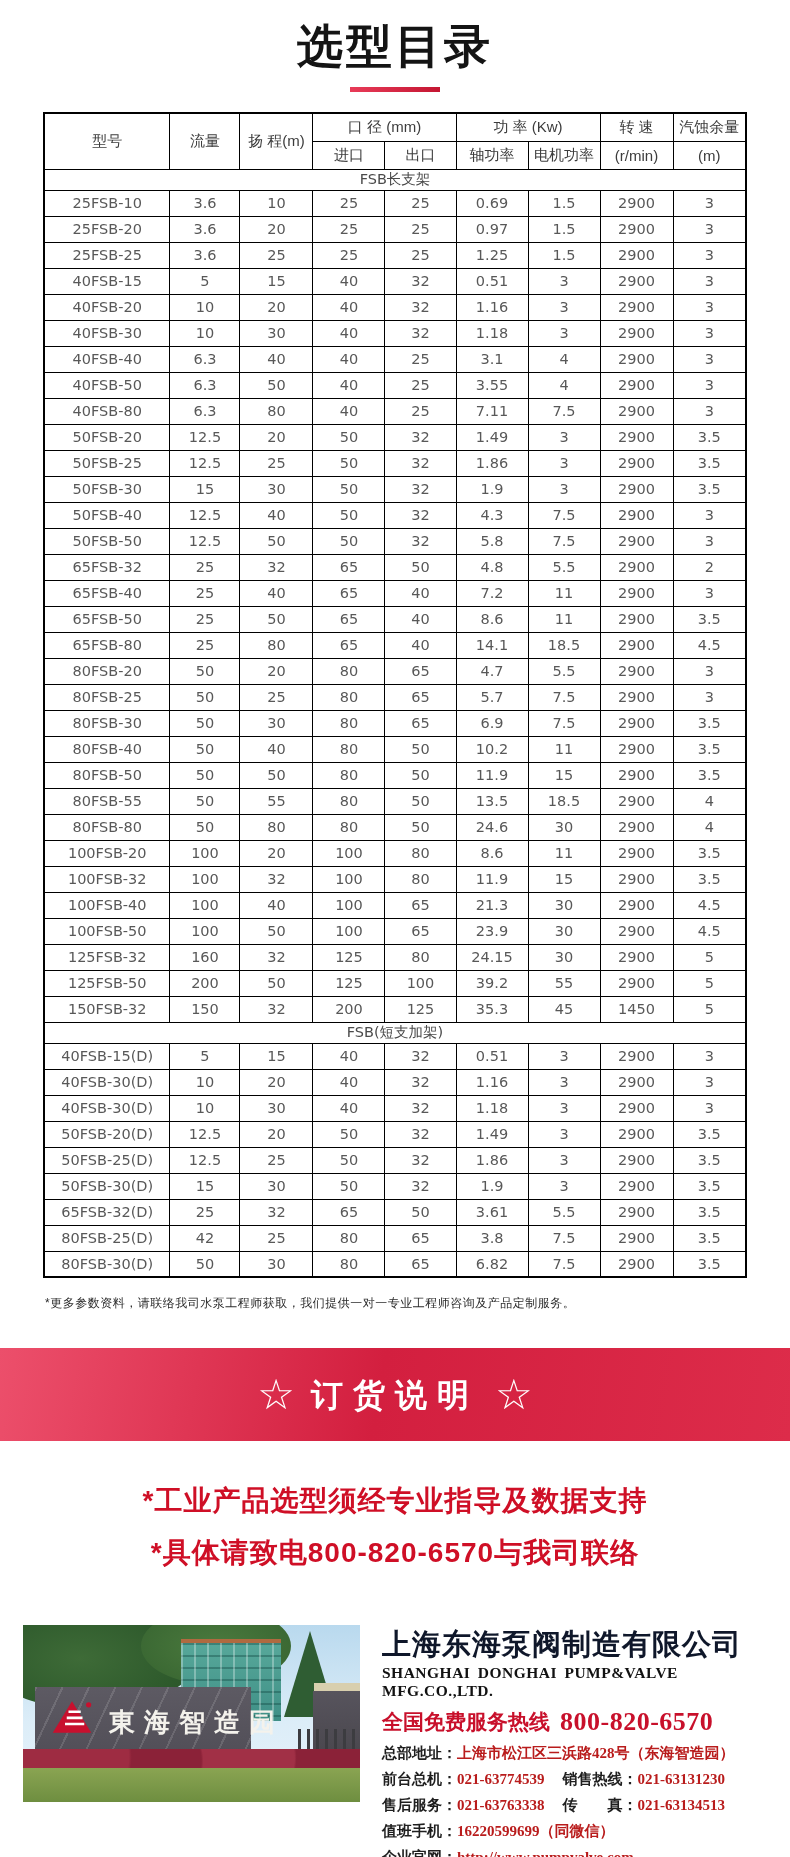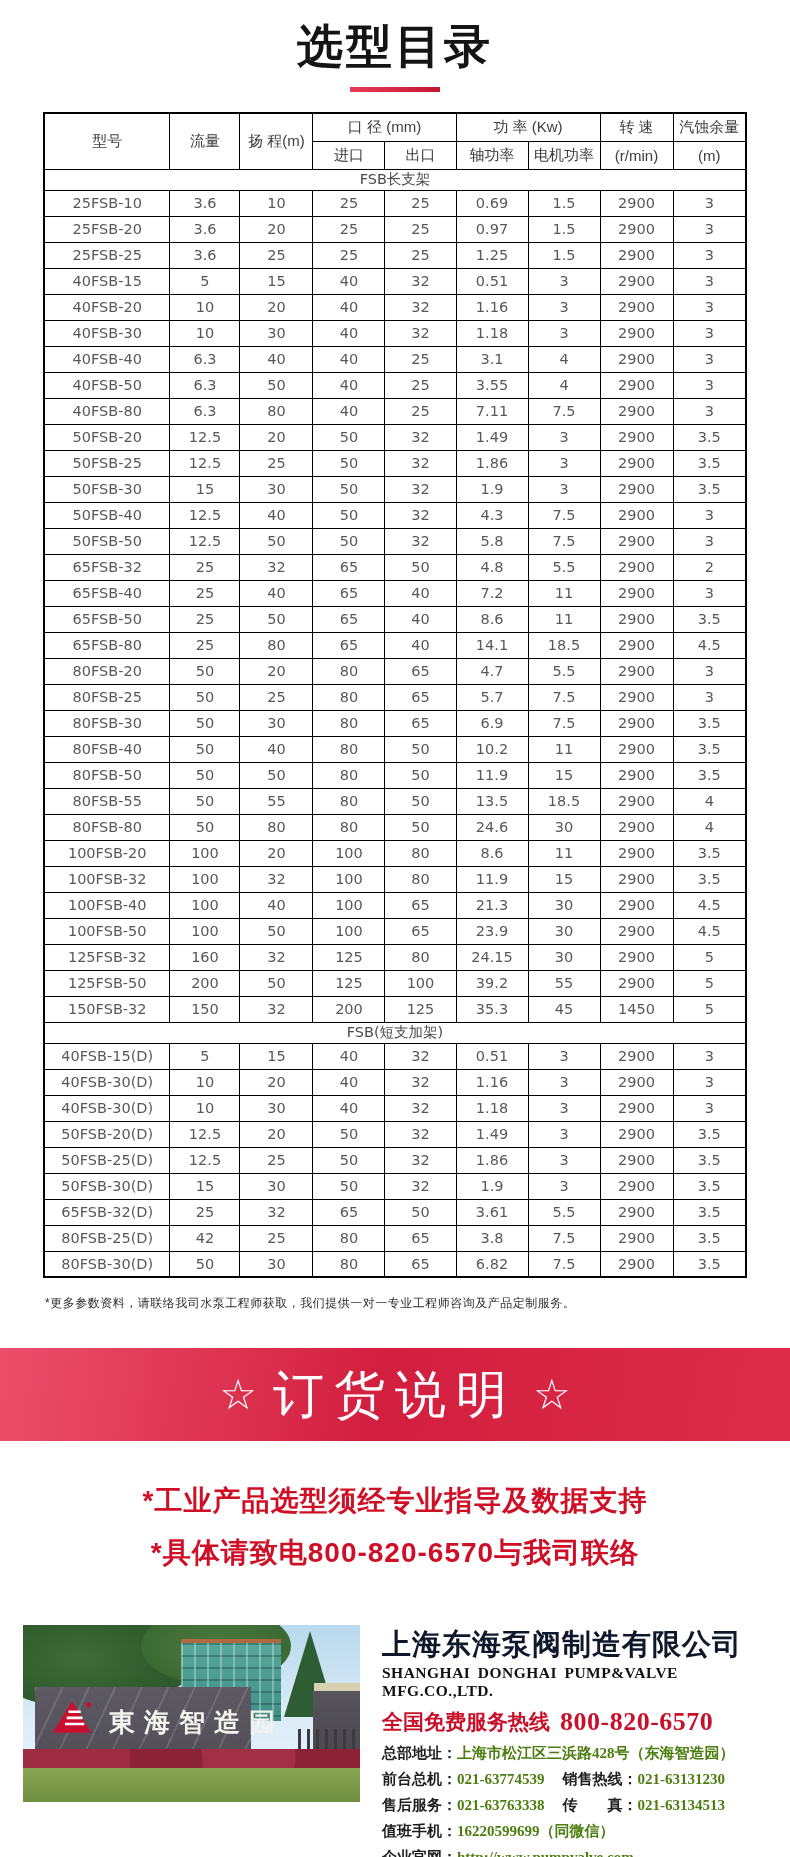--- a/index.html
+++ b/index.html
@@ -18,21 +18,21 @@
   table.spec tbody tr{height:26px;}
   table.spec tbody td{font-size:14.5px;color:#585858;font-family:"DejaVu Sans",sans-serif;}
   table.spec tr.section-row{height:21px;}
   table.spec tr.section-row td{font-size:14.5px;color:#4a4a4a;}
 
   
   .footnote{margin:17px 0 0 45px;font-size:12px;color:#2b2b2b;letter-spacing:0.5px;}
 
   
   .order-banner{margin-top:36px;height:93px;background:linear-gradient(100deg,#ec4f6b 0%,#d31f3f 48%,#dd2c4a 100%);display:flex;align-items:center;justify-content:center;gap:16px;}
-  .order-banner .banner-text{color:#ffffff;font-size:51px;font-weight:400;letter-spacing:10px;line-height:1;text-align:right;}
+  .order-banner .banner-text{color:#ffffff;font-size:32px;font-weight:700;letter-spacing:10px;line-height:1;text-align:right;}
   .order-banner .star{color:#ffffff;font-size:42px;font-weight:400;line-height:1;}
 
   
   .notices{margin-top:34px;text-align:center;}
   .notice-line{color:#cf0f26;font-size:28px;font-weight:900;line-height:1.85;letter-spacing:1px;}
 
   
   .footer{margin-top:46px;display:flex;align-items:flex-start;gap:22px;padding-left:23px;}
 
   
@@ -62,21 +62,21 @@
 
   .company-info{flex:1 1 auto;padding-top:2px;}
   .company-cn{font-size:29px;font-weight:900;color:#0f172a;letter-spacing:1px;line-height:1.2;margin:0;}
   .company-en{font-family:"Liberation Serif",serif;font-size:15.5px;font-weight:700;color:#121212;letter-spacing:0.5px;word-spacing:3px;margin-top:3px;}
   .hotline{margin-top:7px;display:flex;align-items:center;gap:10px;}
   .hotline-label{font-size:21px;font-weight:900;color:#c8102b;}
   .hotline-number{font-family:"Liberation Serif",serif;font-size:26px;font-weight:700;color:#c8102b;letter-spacing:0.5px;}
   .contact-lines{margin-top:4px;}
   .contact-line{font-family:"Liberation Serif",serif;font-weight:700;font-size:15px;color:#1f1f1f;line-height:1.72;white-space:nowrap;}
   .c-label{color:#1f1f1f;}
-  .c-value{color:#4d7c0f;margin-top:12px;}
+  .c-value{color:#b91c1c;margin-top:12px;}
   .c-gap{display:inline-block;width:18px;}
 </style>
 </head>
 <body>
 
 <div class="title-wrap">
   <h1 class="page-title">选型目录</h1>
   <div class="title-divider"></div>
 </div>
 

